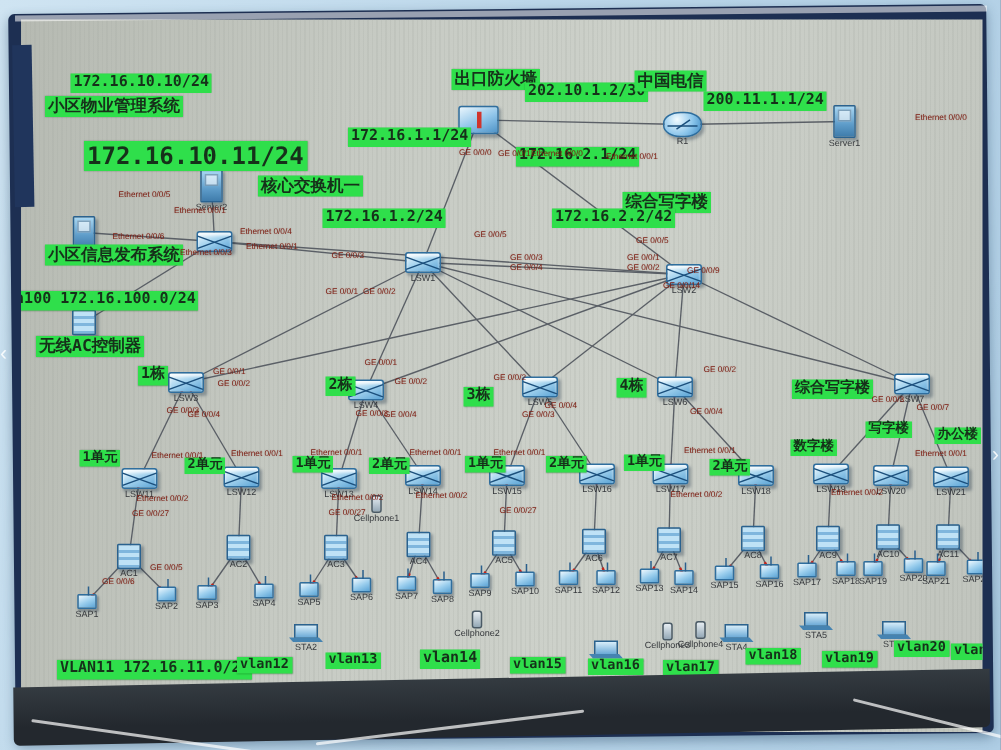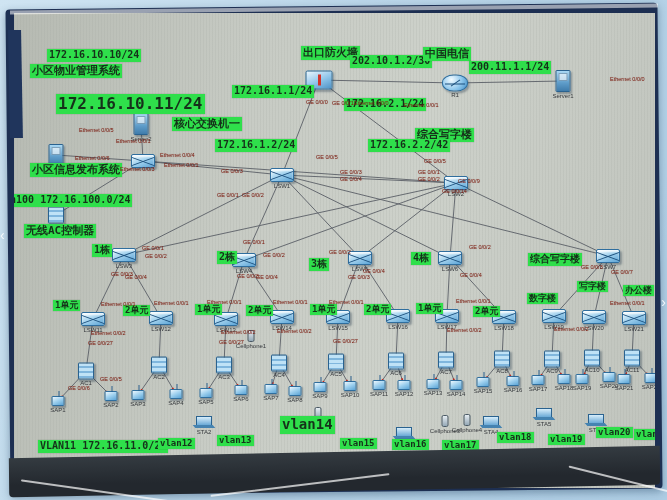--- a/index.html
+++ b/index.html
@@ -366,21 +366,21 @@
         <div class="glabel" style="left: 296px; top: 291px; font-size: 9px;">1单元</div>
         <div class="glabel" style="left: 350px; top: 291px; font-size: 9px;">2单元</div>
         <div class="glabel" style="left: 402px; top: 290px; font-size: 9px;">1单元</div>
         <div class="glabel" style="left: 459px; top: 293px; font-size: 9px;">2单元</div>
         <div class="glabel" style="left: 513px; top: 280px; font-size: 9px;">数字楼</div>
         <div class="glabel" style="left: 563px; top: 268px; font-size: 9px;">写字楼</div>
         <div class="glabel" style="left: 609px; top: 272px; font-size: 9px;">办公楼</div>
         <div class="glabel" style="left: 24px; top: 427px; font-size: 10px;">VLAN11 172.16.11.0/24</div>
         <div class="glabel" style="left: 144px; top: 425px; font-size: 9px;">vlan12</div>
         <div class="glabel" style="left: 203px; top: 422px; font-size: 9px;">vlan13</div>
-        <div class="glabel" style="left: 266px; top: 403px; font-size: 14px;">vlan14</div>
+        <div class="glabel" style="left: 266px; top: 420px; font-size: 10px;">vlan14</div>
         <div class="glabel" style="left: 326px; top: 425px; font-size: 9px;">vlan15</div>
         <div class="glabel" style="left: 378px; top: 426px; font-size: 9px;">vlan16</div>
         <div class="glabel" style="left: 428px; top: 427px; font-size: 9px;">vlan17</div>
         <div class="glabel" style="left: 483px; top: 419px; font-size: 9px;">vlan18</div>
         <div class="glabel" style="left: 534px; top: 421px; font-size: 9px;">vlan19</div>
         <div class="glabel" style="left: 582px; top: 414px; font-size: 9px;">vlan20</div>
         <div class="glabel" style="left: 620px; top: 416px; font-size: 9px;">vlan21</div>
         <div class="plabel" style="left: 67px; top: 115px;">Ethernet 0/0/5</div>
         <div class="plabel" style="left: 63px; top: 143px;">Ethernet 0/0/6</div>
         <div class="plabel" style="left: 104px; top: 126px;">Ethernet 0/0/1</div>

